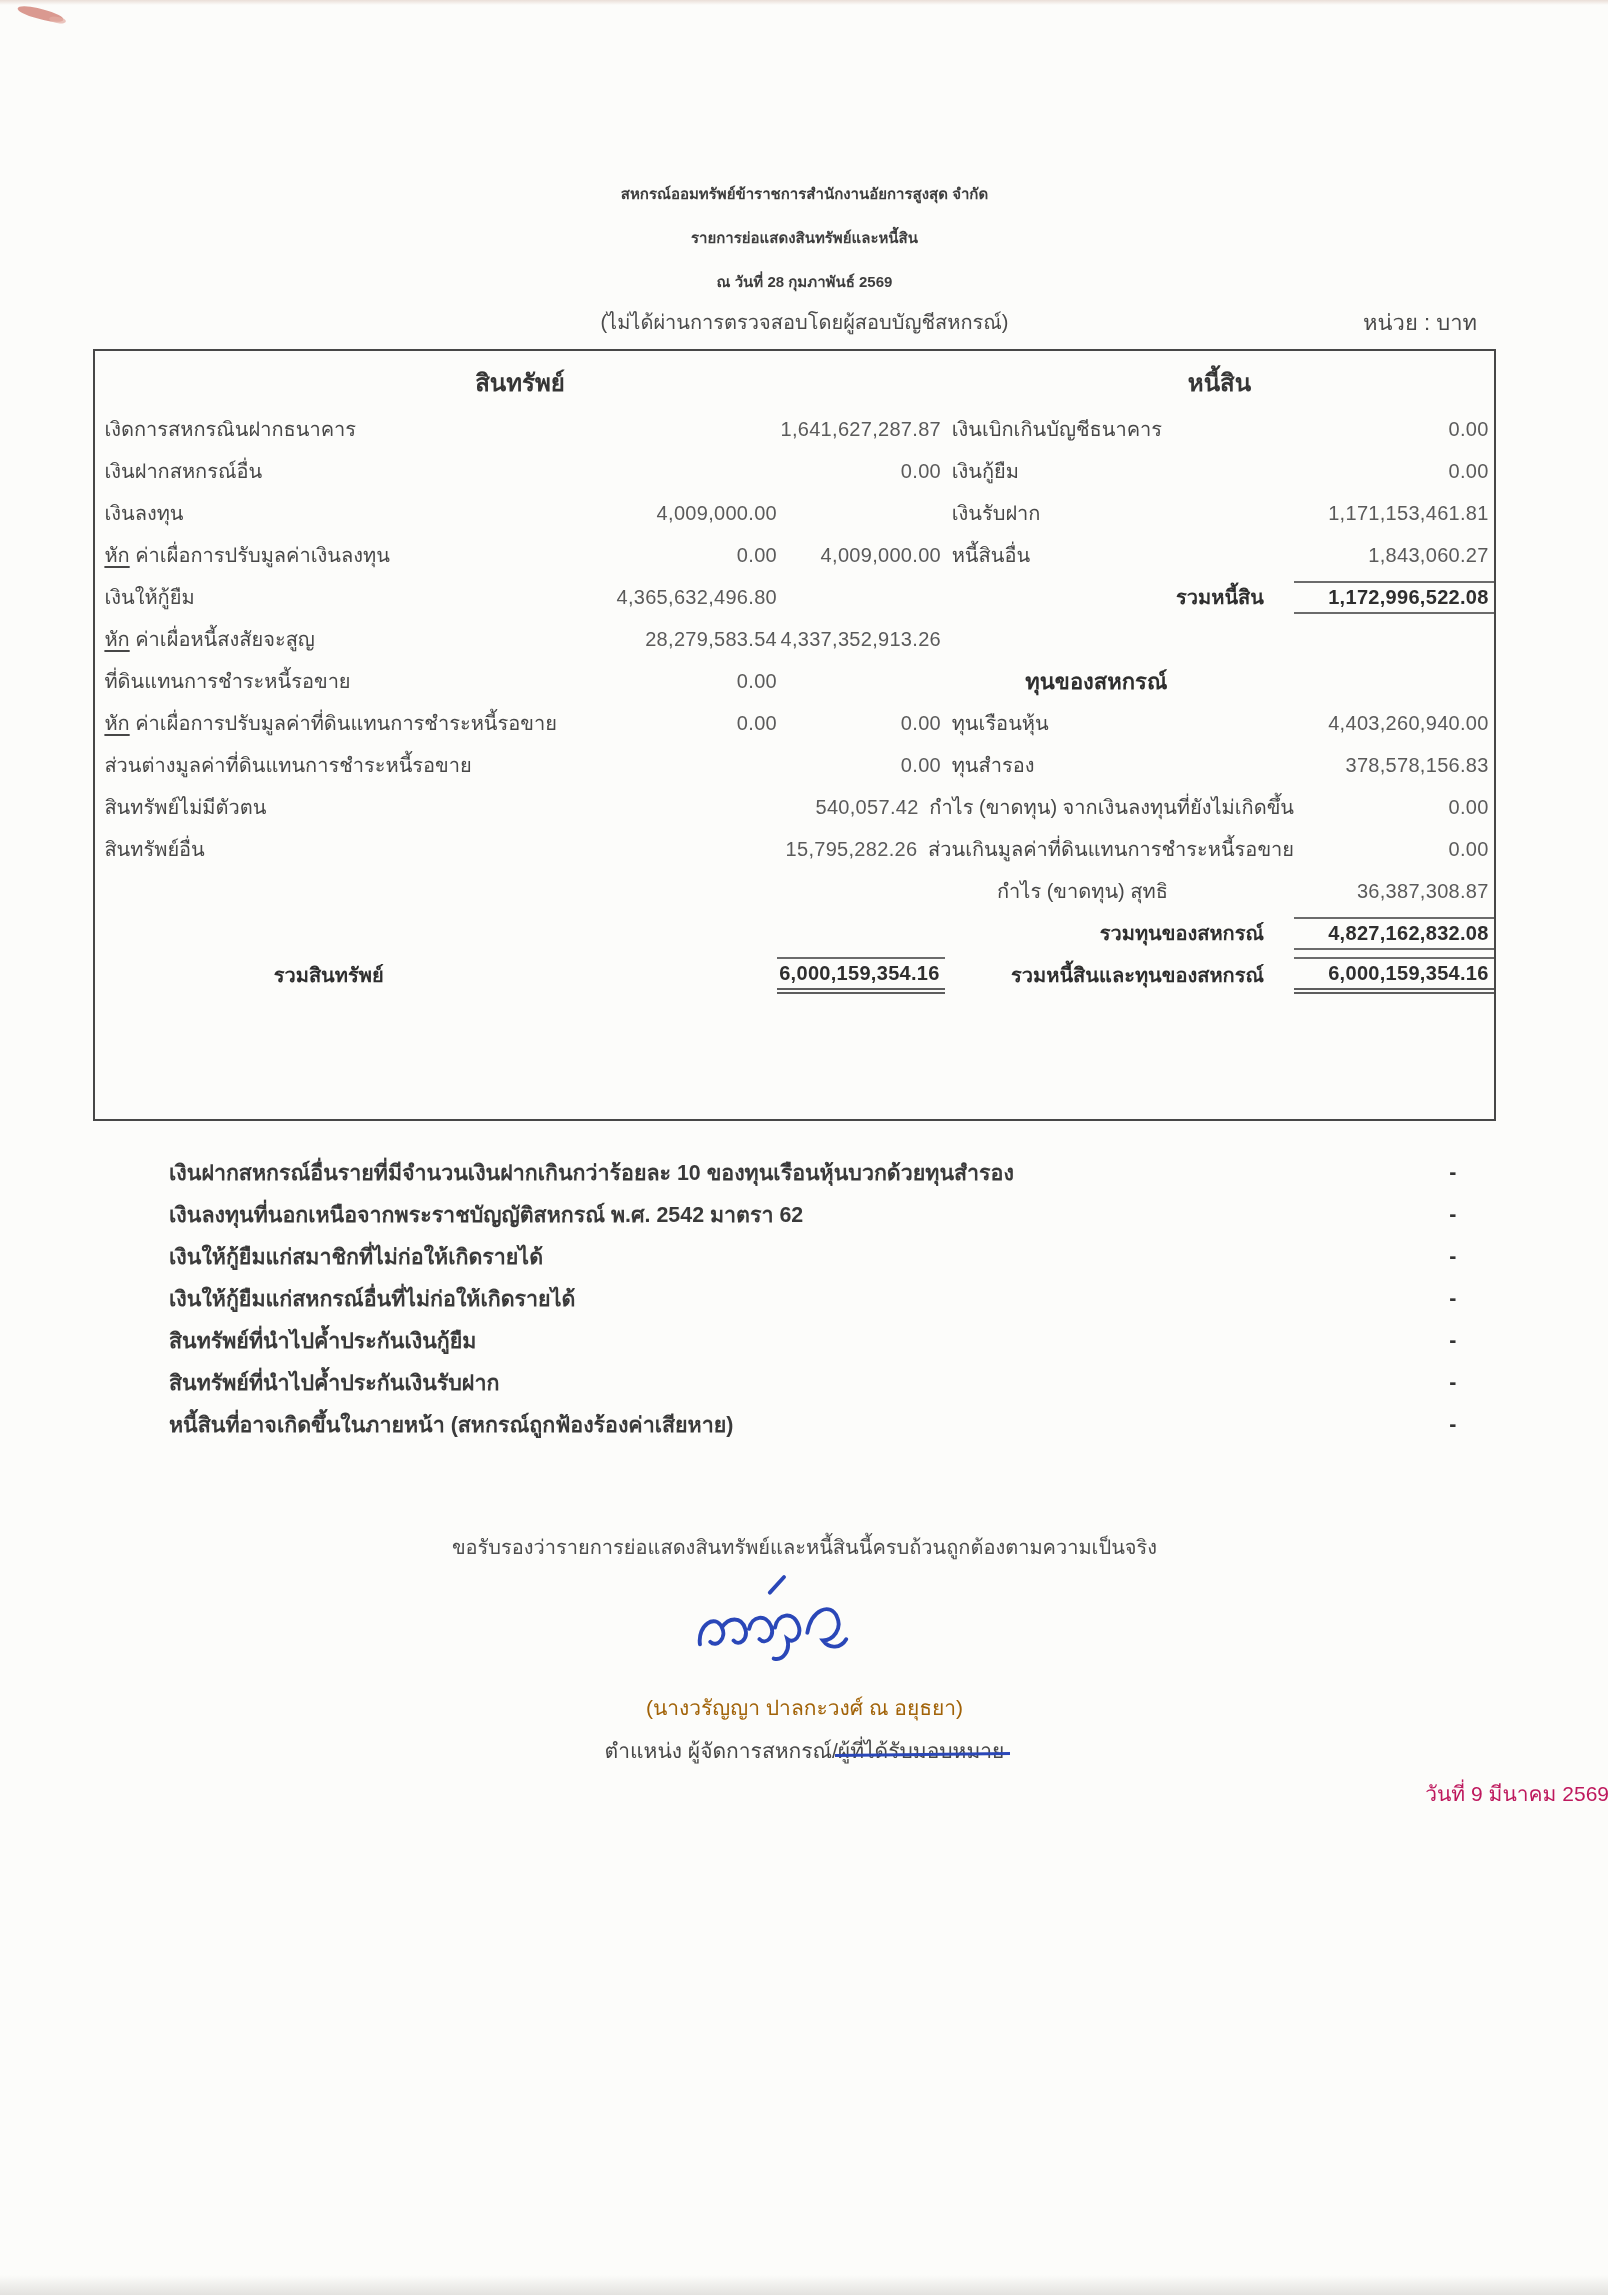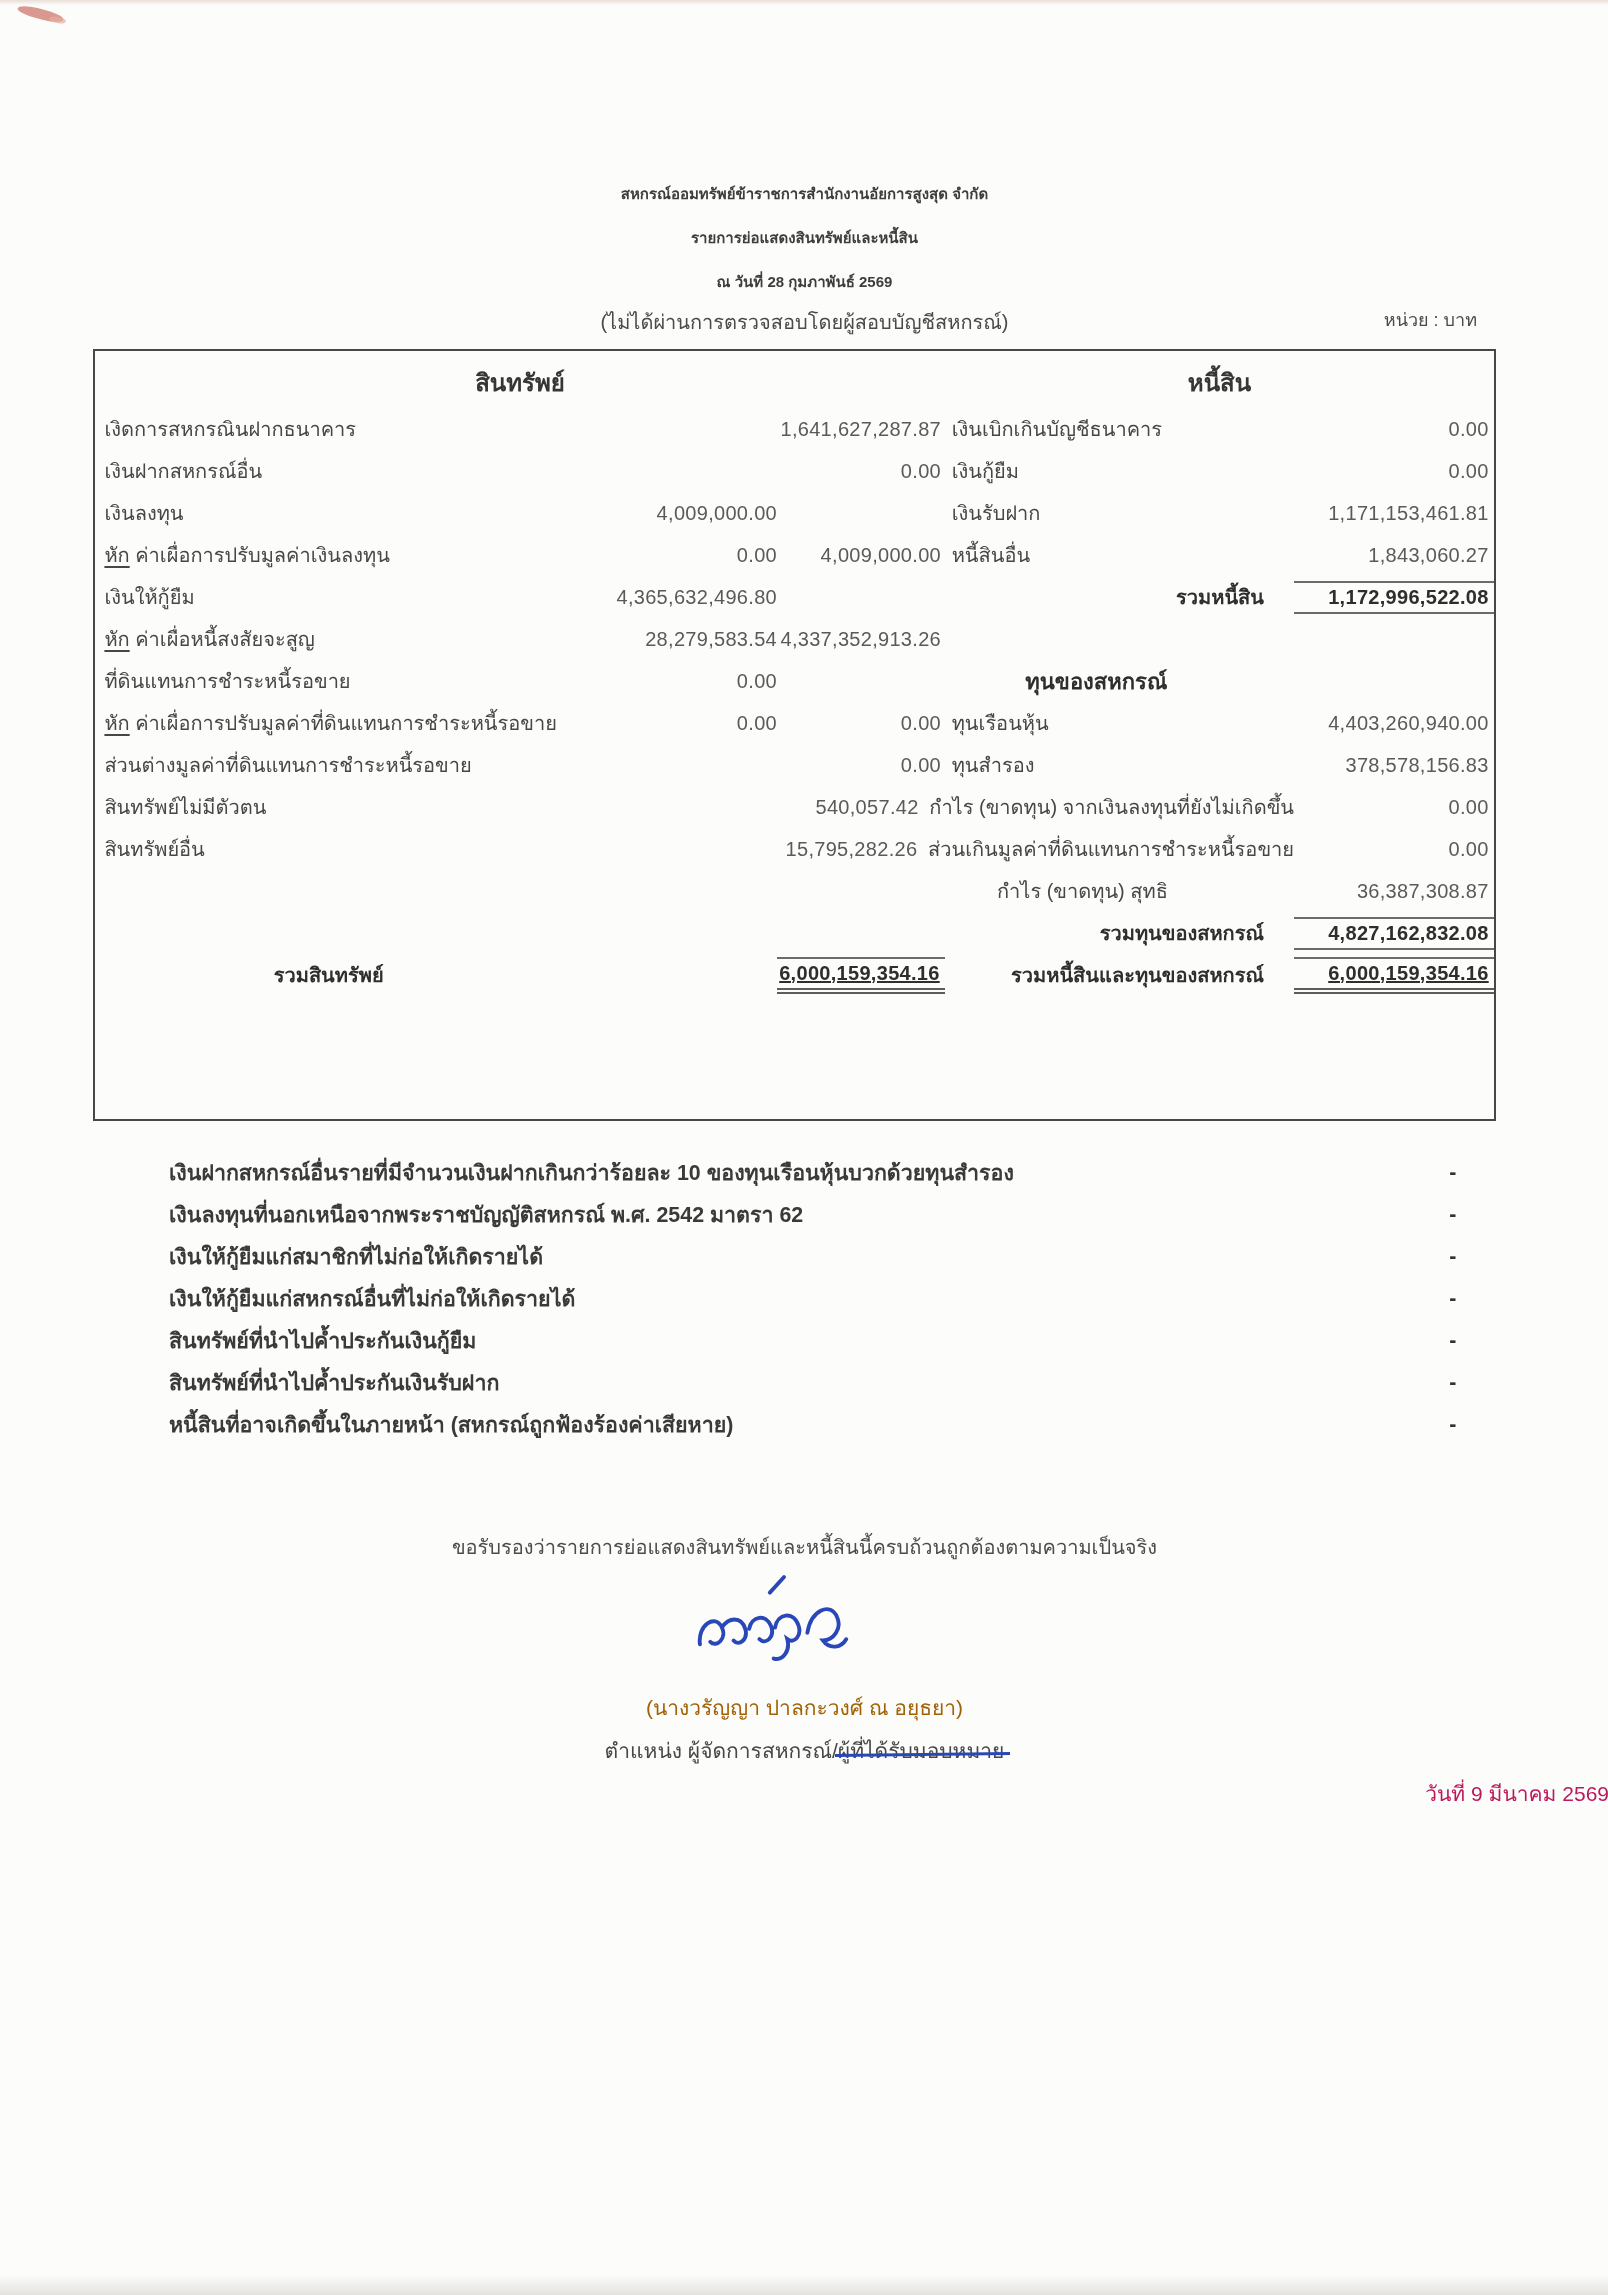--- a/index.html
+++ b/index.html
@@ -21,21 +21,21 @@
   .mark-red { left:17.4px; top:9.4px; width:47px; height:10px; background:#d4877c;
     transform: rotate(14deg); border-radius: 45% / 55%; opacity:.85; }
   .mark-red2 { left:49px; top:17.4px; width:17.4px; height:6px; background:#e3aca2;
     transform: rotate(10deg); border-radius: 45% / 55%; opacity:.7; }
 
   
   .doc-header { top:172px; left:0; right:0; text-align:center;
     font-size:15px; font-weight:700; color:#3d3d3d; }
   .doc-header > div { height:44px; line-height:44px; }
   .subline { top:306px; left:0; right:0; text-align:center; font-size:20px; color:#4a4a4a; }
-  .unit { top:305px; right:132px; font-size:18px; color:#4a4a4a; }
+  .unit { top:305px; right:132px; font-size:22px; color:#4a4a4a; }
 
   
   .tablebox { left:93px; top:349px; width:1403px; height:772px;
     border:2px solid #474747; padding-top:5.3px; }
   .thead-row { display:flex; height:52px; align-items:center; }
   .thead-row .at { width:850px; text-align:center; font-weight:700; font-size:24px; color:#363636; }
   .thead-row .lt { flex:1; text-align:center; font-weight:700; font-size:24px; color:#363636; }
 
   .grid-row { display:flex; height:42px; align-items:center; font-size:20px; }
   .a-side { display:flex; width:850px; align-items:center; height:100%; }
@@ -45,21 +45,21 @@
   .a-outer { width:168px; padding-right:4px; }
   .l-label { flex:1; min-width:0; padding-left:6.7px; white-space:nowrap; overflow:visible; }
   .l-value { width:200px; padding-right:5.3px; }
   .num { text-align:right; color:#5a5a5a; letter-spacing:0.3px; }
   .bold { font-weight:700; color:#2e2e2e; }
   .center { text-align:center; }
   .tright { text-align:right; padding-right:30px; }
   .section { text-align:center; padding-right:53px; font-size:22px; }
   .hak { text-decoration: underline; text-underline-offset: 4px; }
   .rule-total { border-top:2px solid #6b6b6b; border-bottom:2px solid #6b6b6b; padding:3.3px 5.3px 3.3px 0; }
-  .rule-grand { border-top:2px solid #6b6b6b; border-bottom:6px double #5d5d5d; padding:3.3px 5.3px 3.3px 0;text-decoration:underline; }
+  .rule-grand { border-top:2px solid #6b6b6b; border-bottom:6px double #5d5d5d; padding:3.3px 5.3px 3.3px 0; }
 
   
   .notes { left:169px; top:1151px; width:1290px; font-size:21.4px; font-weight:700; color:#3a3a3a; }
   .note-row { display:flex; justify-content:space-between; align-items:center; height:42px; }
   .note-dash { font-weight:700; color:#333; padding-right:2.7px; }
 
   
   .cert { top:1531px; left:0; right:0; text-align:center; font-size:20px; color:#4c4c4c; }
   .sig-svg { top:1566px; left:687px; }
   .sig-name { top:1691px; left:0; right:0; text-align:center; font-size:21px; color:#a16207; }

